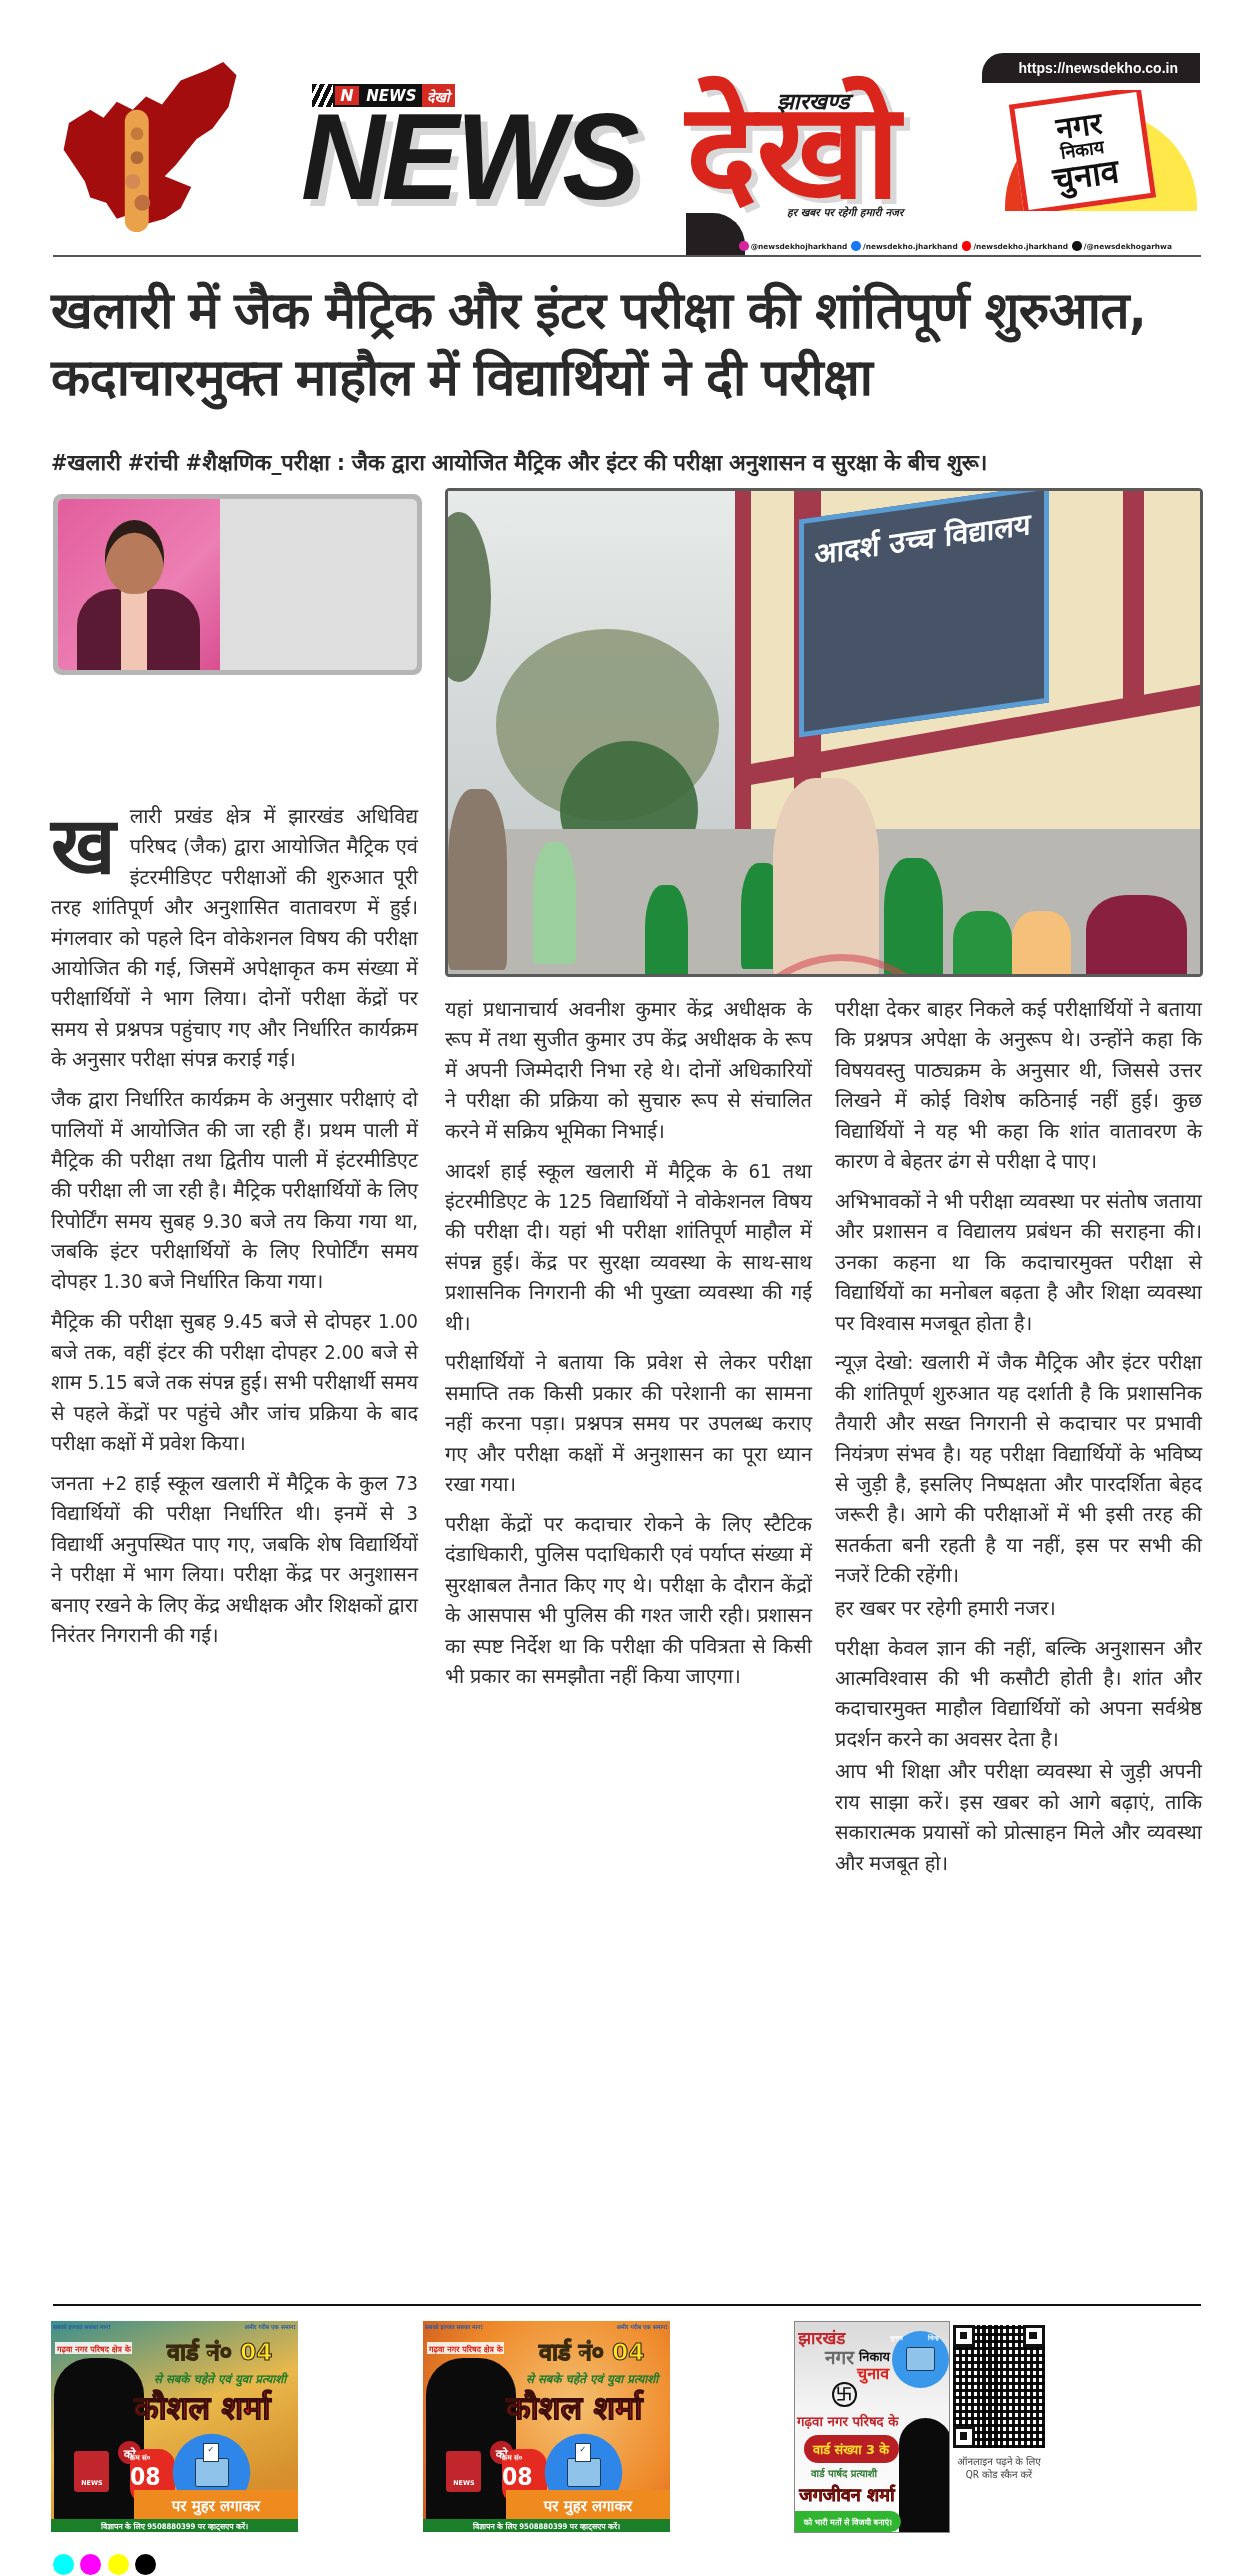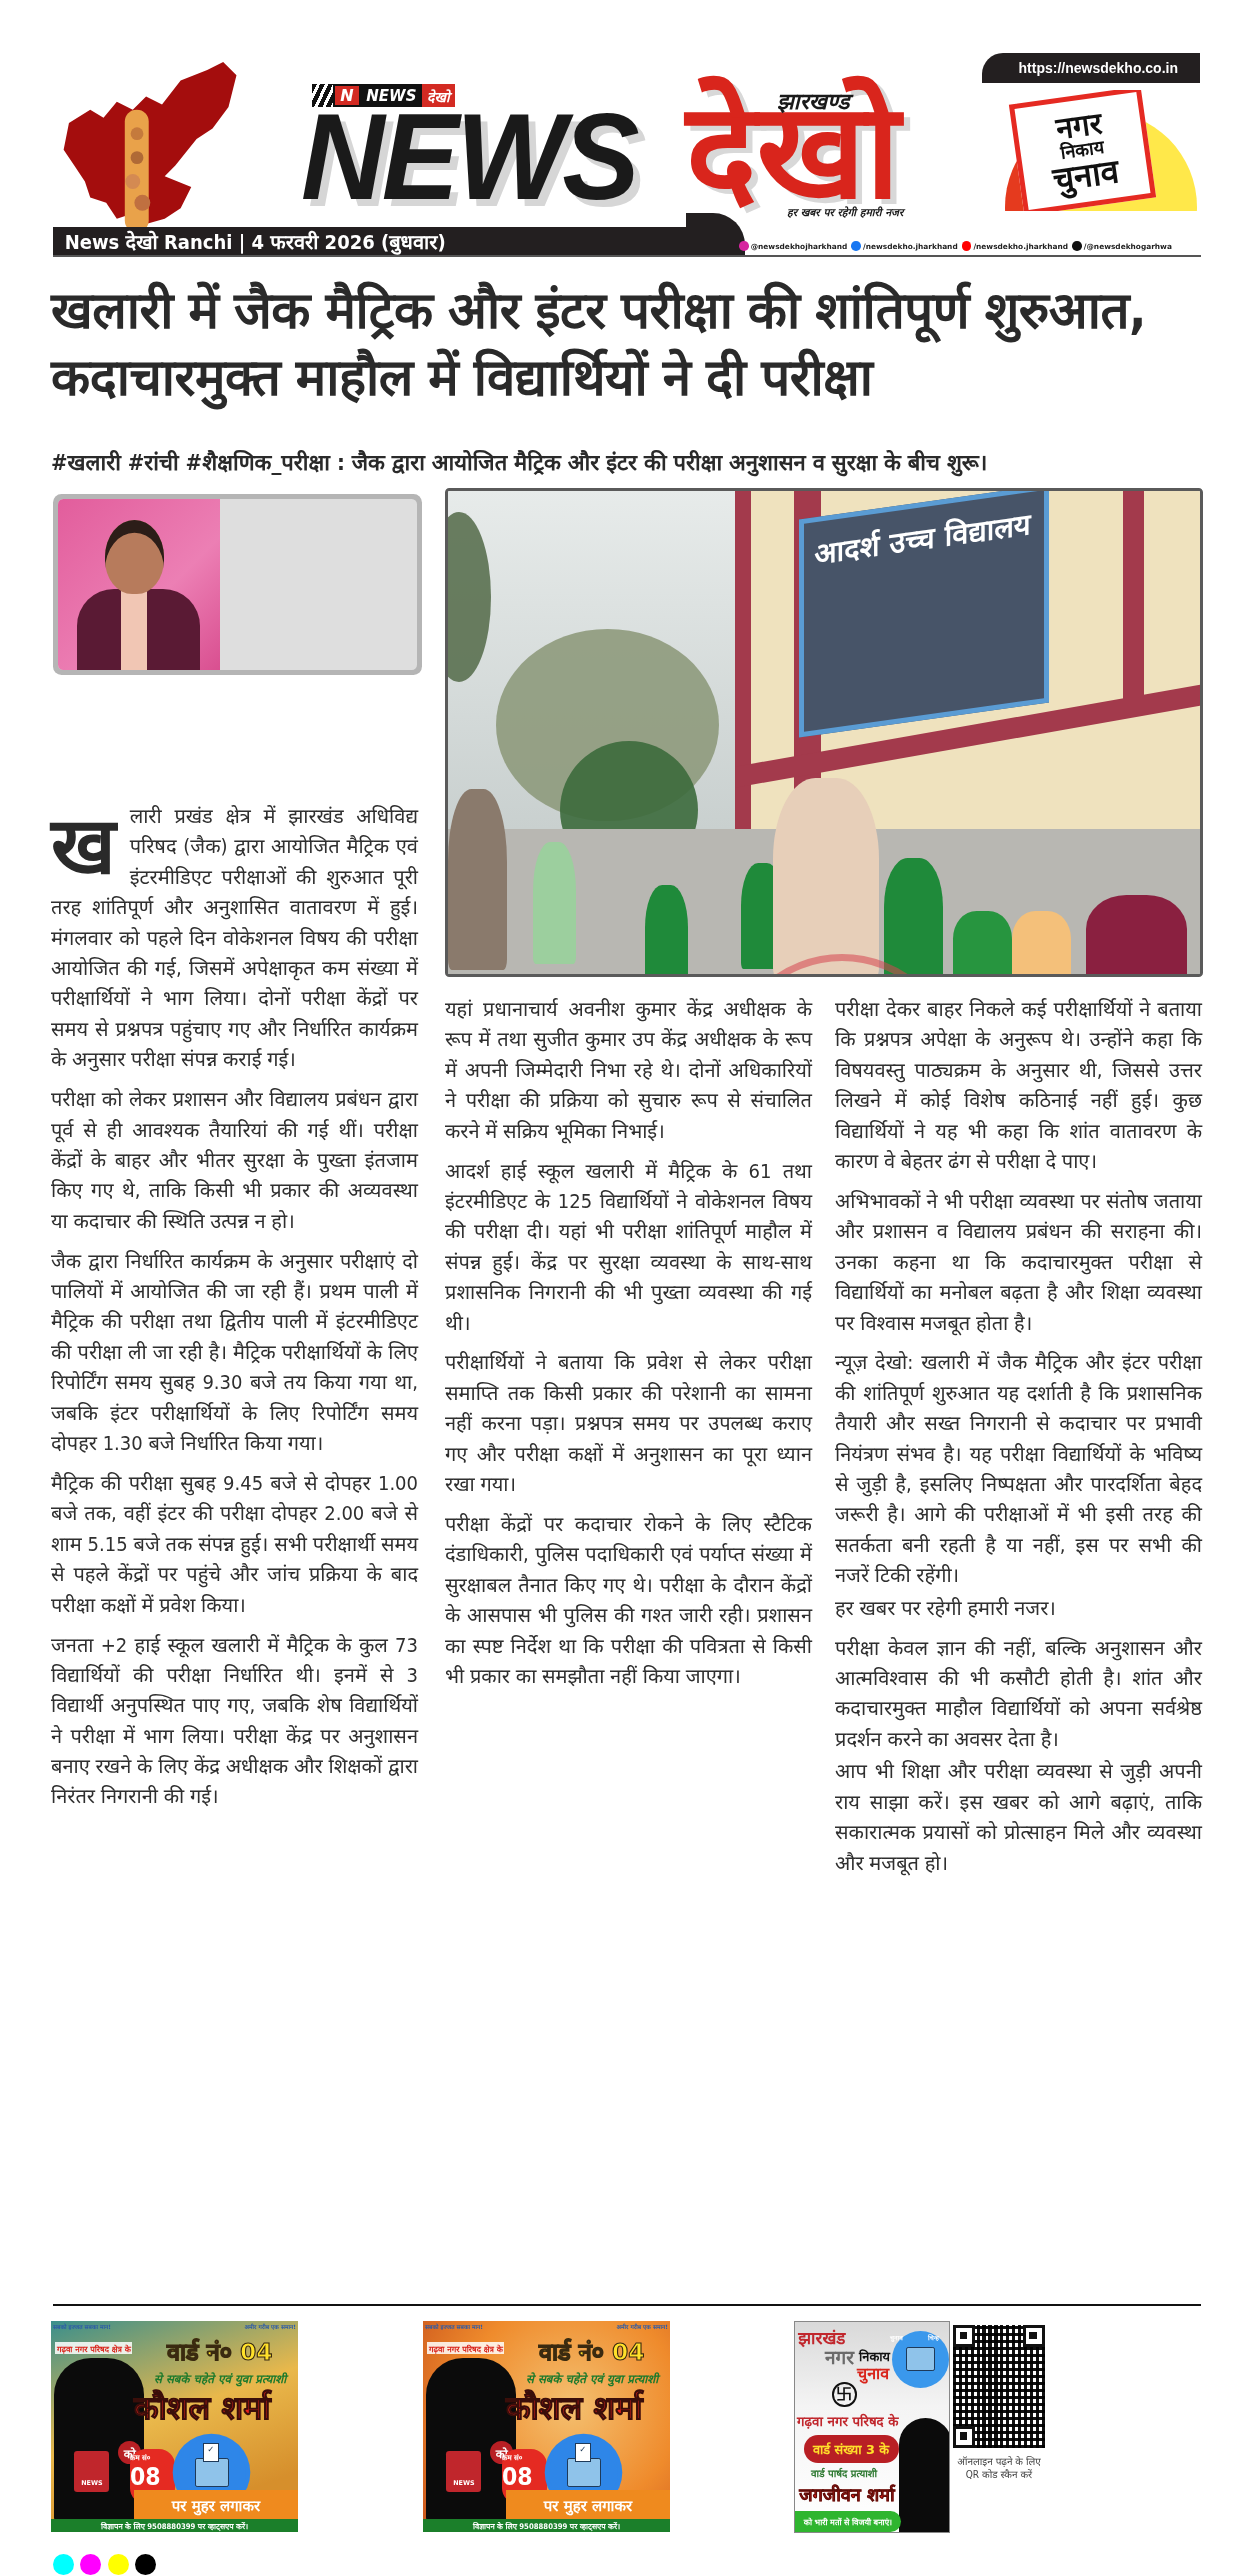--- a/index.html
+++ b/index.html
@@ -150,21 +150,20 @@
   <div class="nagar-badge">
     <div class="nagar-circle"></div>
     <div class="nagar-card">
       <span class="l1">नगर</span>
       <span class="l2">निकाय</span>
       <span class="l3">चुनाव</span>
     </div>
   </div>
 
   <div class="dateline-tail"></div>
-  <div class="dateline">News देखो Ranchi | 4 फरवरी 2026 (बुधवार)</div>
 
   <div class="socials">
     <span class="item">
       <span class="ico" style="background:#d6249f"></span>
       <span>@newsdekhojharkhand</span>
     </span>
     <span class="item">
       <span class="ico" style="background:#1877f2"></span>
       <span>/newsdekho.jharkhand</span>
     </span>
@@ -217,21 +216,20 @@
   <div class="ph-person" style="left:325px;top:287px;width:106px;height:202px;background:#e7cfb9;"></div>
   <div class="ph-person" style="left:436px;top:367px;width:59px;height:122px;background:#1f8a3a;"></div>
   <div class="ph-person" style="left:505px;top:420px;width:59px;height:69px;background:#27953f;"></div>
   <div class="ph-person" style="left:564px;top:420px;width:59px;height:69px;background:#f4c07a;"></div>
   <div class="ph-person" style="left:638px;top:404px;width:101px;height:85px;background:#8a2040;"></div>
   <div class="ph-stamp"></div>
 </div>
 
 <div class="col col1">
   <p><span class="dropcap">ख</span><span>लारी प्रखंड क्षेत्र में झारखंड अधिविद्य परिषद (जैक) द्वारा आयोजित मैट्रिक एवं इंटरमीडिएट परीक्षाओं की शुरुआत पूरी तरह शांतिपूर्ण और अनुशासित वातावरण में हुई। मंगलवार को पहले दिन वोकेशनल विषय की परीक्षा आयोजित की गई, जिसमें अपेक्षाकृत कम संख्या में परीक्षार्थियों ने भाग लिया। दोनों परीक्षा केंद्रों पर समय से प्रश्नपत्र पहुंचाए गए और निर्धारित कार्यक्रम के अनुसार परीक्षा संपन्न कराई गई।</span></p>
-  <p>परीक्षा को लेकर प्रशासन और विद्यालय प्रबंधन द्वारा पूर्व से ही आवश्यक तैयारियां की गई थीं। परीक्षा केंद्रों के बाहर और भीतर सुरक्षा के पुख्ता इंतजाम किए गए थे, ताकि किसी भी प्रकार की अव्यवस्था या कदाचार की स्थिति उत्पन्न न हो।</p>
   <p>जैक द्वारा निर्धारित कार्यक्रम के अनुसार परीक्षाएं दो पालियों में आयोजित की जा रही हैं। प्रथम पाली में मैट्रिक की परीक्षा तथा द्वितीय पाली में इंटरमीडिएट की परीक्षा ली जा रही है। मैट्रिक परीक्षार्थियों के लिए रिपोर्टिंग समय सुबह 9.30 बजे तय किया गया था, जबकि इंटर परीक्षार्थियों के लिए रिपोर्टिंग समय दोपहर 1.30 बजे निर्धारित किया गया।</p>
   <p>मैट्रिक की परीक्षा सुबह 9.45 बजे से दोपहर 1.00 बजे तक, वहीं इंटर की परीक्षा दोपहर 2.00 बजे से शाम 5.15 बजे तक संपन्न हुई। सभी परीक्षार्थी समय से पहले केंद्रों पर पहुंचे और जांच प्रक्रिया के बाद परीक्षा कक्षों में प्रवेश किया।</p>
   <p>जनता +2 हाई स्कूल खलारी में मैट्रिक के कुल 73 विद्यार्थियों की परीक्षा निर्धारित थी। इनमें से 3 विद्यार्थी अनुपस्थित पाए गए, जबकि शेष विद्यार्थियों ने परीक्षा में भाग लिया। परीक्षा केंद्र पर अनुशासन बनाए रखने के लिए केंद्र अधीक्षक और शिक्षकों द्वारा निरंतर निगरानी की गई।</p>
 </div>
 
 <div class="col col2">
   <p>यहां प्रधानाचार्य अवनीश कुमार केंद्र अधीक्षक के रूप में तथा सुजीत कुमार उप केंद्र अधीक्षक के रूप में अपनी जिम्मेदारी निभा रहे थे। दोनों अधिकारियों ने परीक्षा की प्रक्रिया को सुचारु रूप से संचालित करने में सक्रिय भूमिका निभाई।</p>
   <p>आदर्श हाई स्कूल खलारी में मैट्रिक के 61 तथा इंटरमीडिएट के 125 विद्यार्थियों ने वोकेशनल विषय की परीक्षा दी। यहां भी परीक्षा शांतिपूर्ण माहौल में संपन्न हुई। केंद्र पर सुरक्षा व्यवस्था के साथ-साथ प्रशासनिक निगरानी की भी पुख्ता व्यवस्था की गई थी।</p>
   <p>परीक्षार्थियों ने बताया कि प्रवेश से लेकर परीक्षा समाप्ति तक किसी प्रकार की परेशानी का सामना नहीं करना पड़ा। प्रश्नपत्र समय पर उपलब्ध कराए गए और परीक्षा कक्षों में अनुशासन का पूरा ध्यान रखा गया।</p>
   <p>परीक्षा केंद्रों पर कदाचार रोकने के लिए स्टैटिक दंडाधिकारी, पुलिस पदाधिकारी एवं पर्याप्त संख्या में सुरक्षाबल तैनात किए गए थे। परीक्षा के दौरान केंद्रों के आसपास भी पुलिस की गश्त जारी रही। प्रशासन का स्पष्ट निर्देश था कि परीक्षा की पवित्रता से किसी भी प्रकार का समझौता नहीं किया जाएगा।</p>

